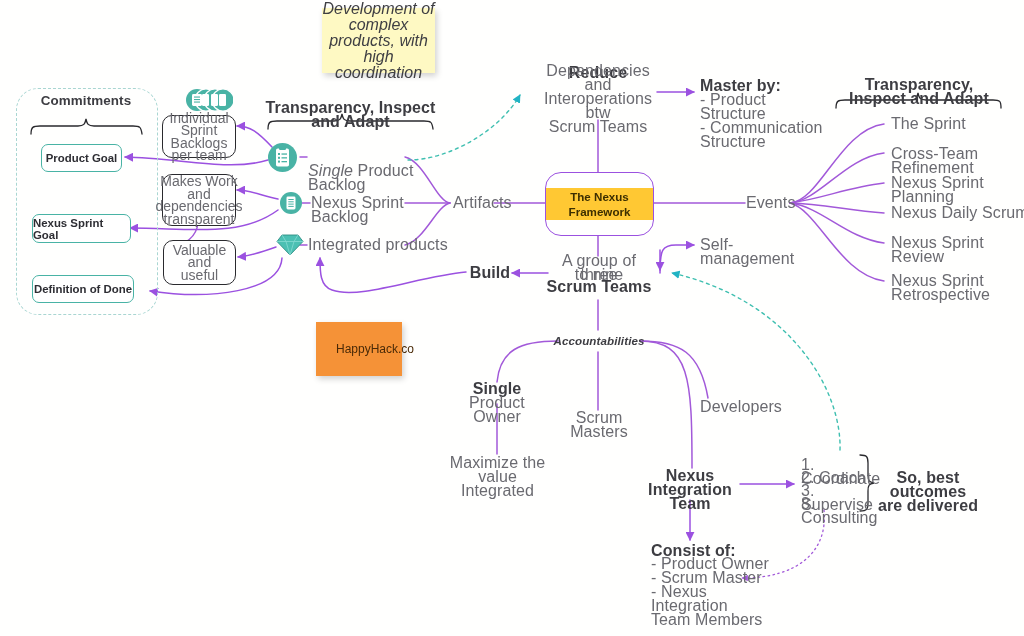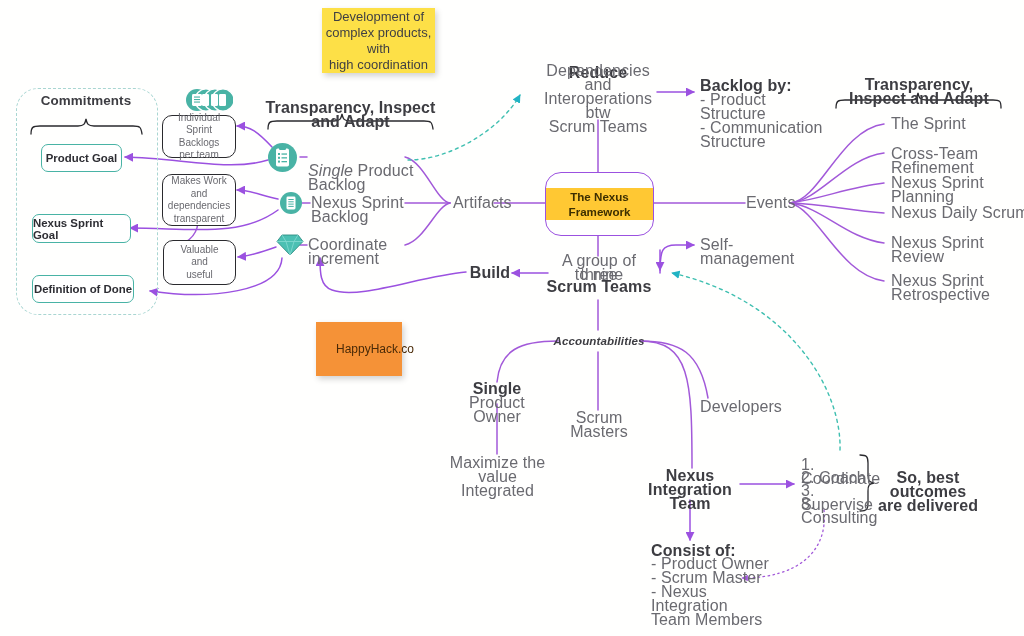--- a/index.html
+++ b/index.html
@@ -82,43 +82,44 @@
   .note-box {
     position: absolute;
     border: 1.5px solid #2a2a2e;
     border-radius: 10px;
     background: #ffffff;
     display: flex;
     align-items: center;
     justify-content: center;
     text-align: center;
     color: #6a6a70;
-    font-size: 10px;
+    font-size: 14px;
     line-height: 12.5px;
     padding: 2px 19px;
     box-sizing: border-box;
     white-space: pre-line;
   }
 
   
   .sticky {
     position: absolute;
     box-sizing: border-box;
     display: flex;
     align-items: center;
     justify-content: center;
     text-align: center;
     white-space: pre-line;
     box-shadow: 2px 3px 6px rgba(0,0,0,0.18);
   }
   .sticky.yellow {
-    background: #fde047;
+    background: #fef9c3;
     color: #3f3f43;
-    font-size: 13px;
+    font-size: 16px;
     line-height: 16px;
+    font-style: italic;
   }
   .sticky.orange {
     background: #f59237;
     color: #4a2a07;
     font-size: 12px;
     line-height: 17px;
     padding-left: 32px;
   }
 
   
@@ -316,30 +317,30 @@
   </div>
 
   <div class="lbl b c" style="left:263px; top:101px; width:175px;">Transparency, Inspect and Adapt</div>
 
   <div class="lbl l" style="left:308px; top:150px; width:140px;">
     <span class="b" style="font-style:italic;">Single</span><span> Product Backlog</span>
   </div>
 
   <div class="lbl l" style="left:311px; top:196px; width:140px;">Nexus Sprint Backlog</div>
 
-  <div class="lbl l" style="left:308px; top:238px; width:140px;">Coordinate increment</div>
+  <div class="lbl l" style="left:308px; top:238px; width:140px;">Integrated products</div>
 
   <div class="lbl l" style="left:453px; top:196px; width:90px;">Artifacts</div>
 
   <div class="lbl b c" style="left:538px; top:66px; width:120px;">Reduce</div>
   <div class="lbl c" style="left:538px; top:64px; width:120px;">Dependencies and
 Interoperations btw
 Scrum Teams</div>
 
-  <div class="lbl b l" style="left:700px; top:79px; width:130px;">Backlog by:</div>
+  <div class="lbl b l" style="left:700px; top:79px; width:130px;">Master by:</div>
   <div class="lbl l" style="left:700px; top:93px; width:130px;">- Product Structure
 - Communication
 Structure</div>
 
   <div class="lbl b c" style="left:836px; top:78px; width:166px;">Transparency, Inspect and Adapt</div>
 
   <div class="lbl l" style="left:746px; top:196px; width:60px;">Events</div>
 
   <div class="lbl l" style="left:891px; top:117px; width:150px;">The Sprint</div>
   <div class="lbl l" style="left:891px; top:147px; width:150px;">Cross-Team Refinement</div>

